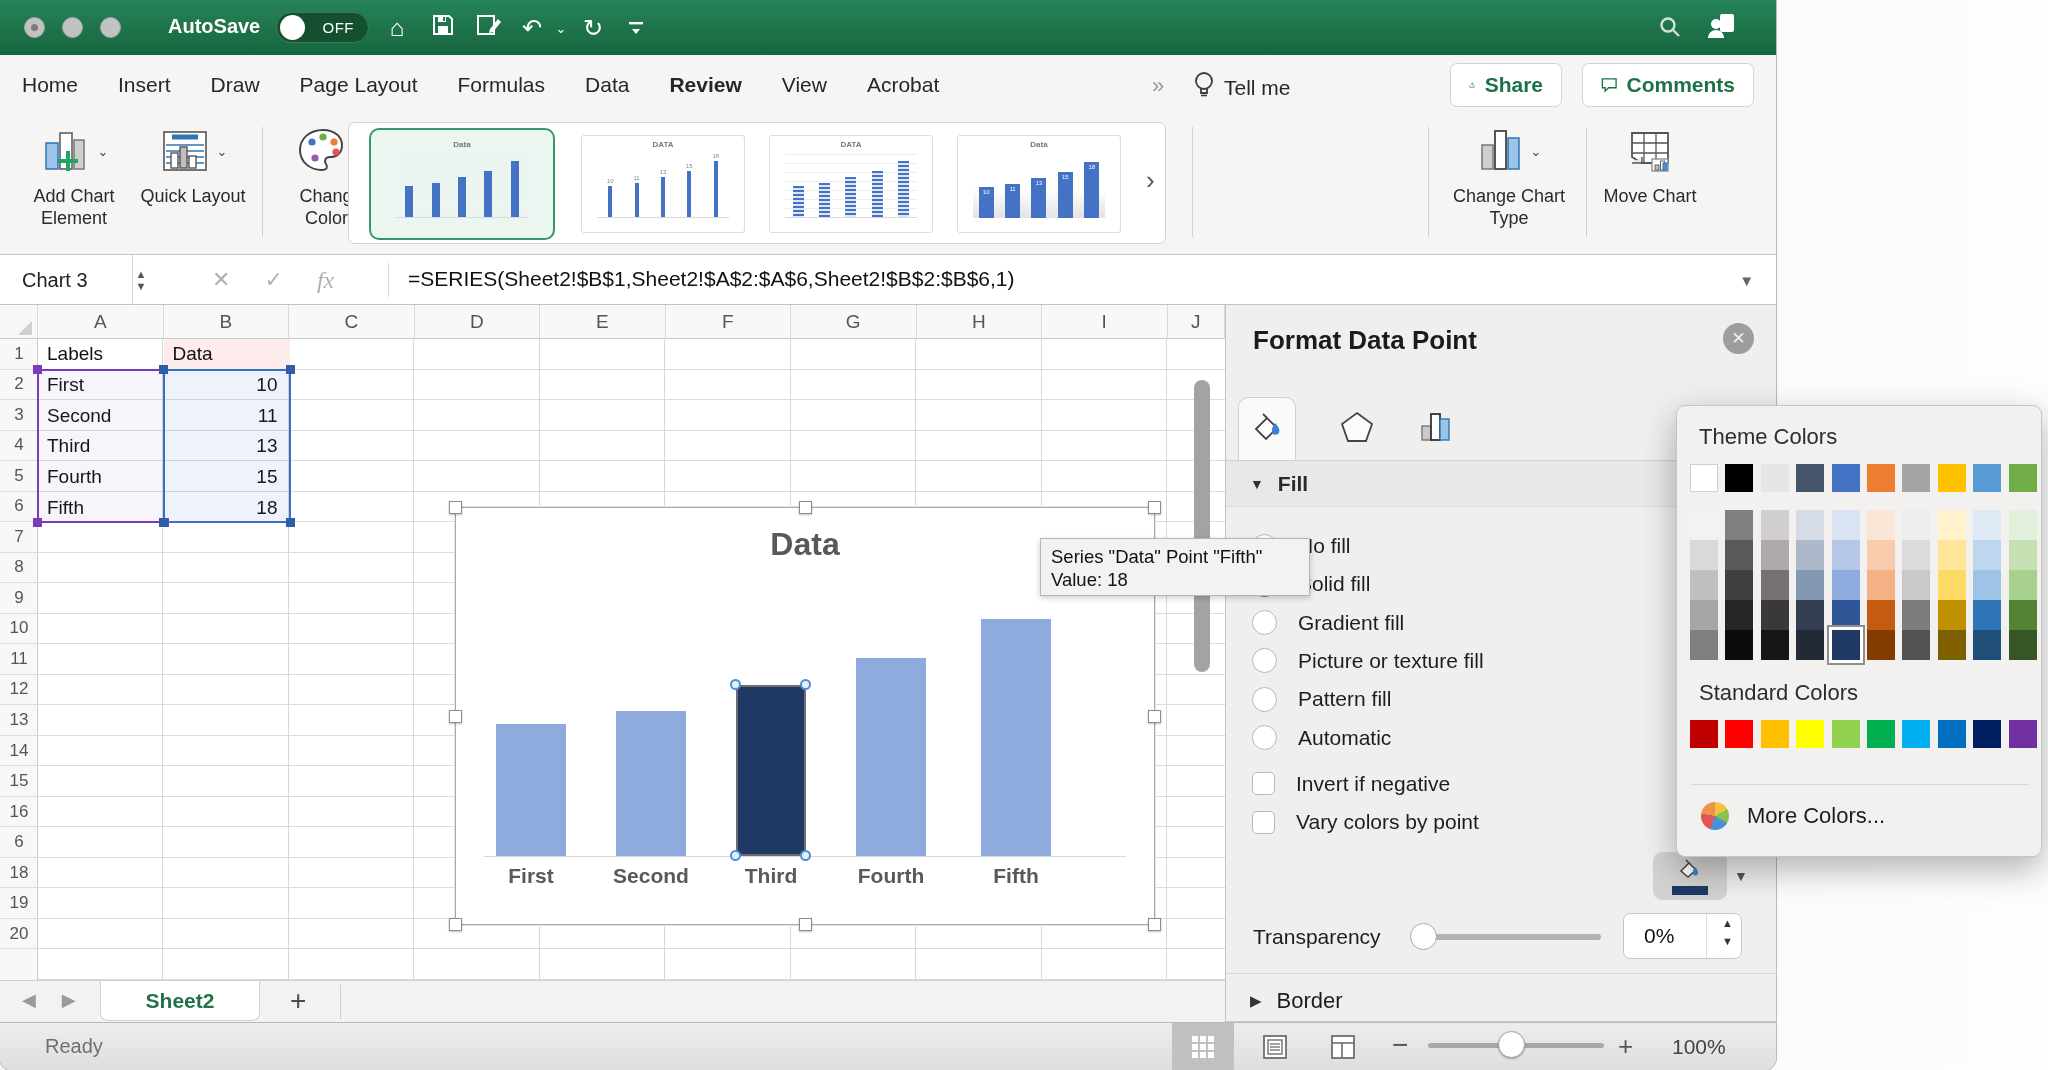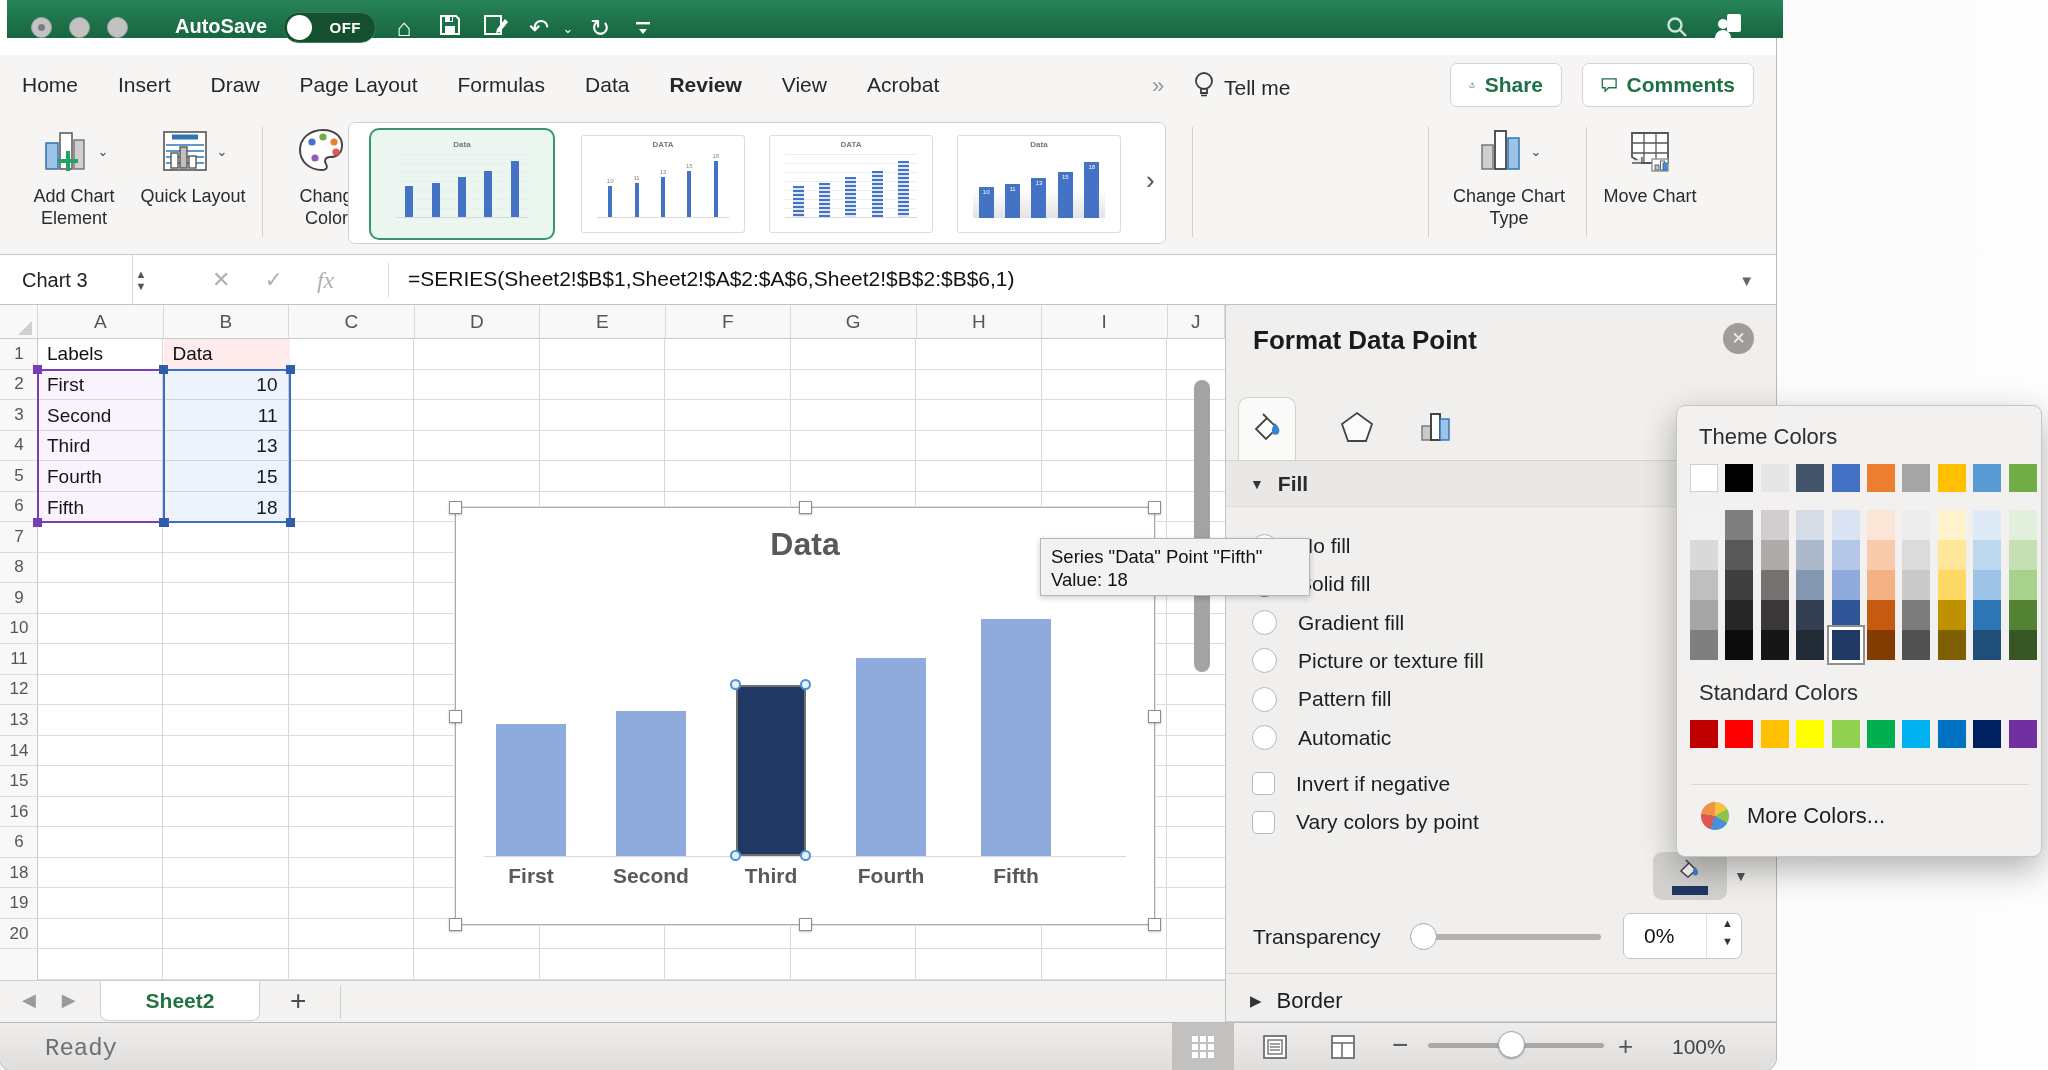--- a/index.html
+++ b/index.html
@@ -1,28 +1,28 @@
 <!DOCTYPE html>
 <html><head>
 <meta charset="utf-8">
 <style>
   * { margin:0; padding:0; box-sizing:border-box; }
   html,body { width:2048px; height:1070px; background:#fbfbfb; font-family:"Liberation Sans","DejaVu Sans",sans-serif; overflow:hidden; }
   .app { position:relative; width:2048px; height:1070px; background:linear-gradient(90deg,#f4f4f4,#fdfdfd); }
   .window { position:absolute; left:0; top:0; width:1776px; height:1070px; background:#fff; box-shadow:0 0 0 1px #b9b9b9; border-radius:0 0 12px 12px; }
 
   
-  .titlebar { position:absolute; left:0; top:0; width:1776px; height:38px; background:linear-gradient(180deg,#27845a 0%,#1e7249 55%,#17673f 100%); color:#fff;margin-left:7px; }
+  .titlebar { position:absolute; left:0; top:0; width:1776px; height:55px; background:linear-gradient(180deg,#27845a 0%,#1e7249 55%,#17673f 100%); color:#fff; }
   .tlight { position:absolute; top:17px; width:21px; height:21px; border-radius:50%; background:#c2c2c2; border:1px solid #a6a6a6; }
   .tl1 { left:24px; } .tl1::after{content:"";position:absolute;left:6px;top:6px;width:7px;height:7px;border-radius:50%;background:#7c7c7c;}
   .tl2 { left:62px; } .tl3 { left:100px; }
   .autosave-label { position:absolute; left:168px; top:15px; font-size:20px; font-weight:700; color:#fff; }
   .toggle { position:absolute; left:276px; top:12px; width:93px; height:31px; border-radius:16px; background:#14502f; border:1px solid #3a7c58; }
   .toggle .knob { position:absolute; left:3px; top:2px; width:25px; height:25px; border-radius:50%; background:#fff; }
-  .toggle .state { position:absolute; right:14px; top:6px; font-size:15px; font-weight:700; color:#fff; letter-spacing:.5px; }
+  .toggle .state { position:absolute; right:14px; top:6px; font-size:15px; font-weight:400; color:#fff; letter-spacing:.5px; }
   .qat { position:absolute; top:10px; height:36px; display:flex; align-items:center; color:#fff; }
   .qat-ico { width:46px; text-align:center; font-size:24px; }
   .doc-title { position:absolute; left:0; right:420px; top:14px; text-align:center; font-size:21px; font-weight:400; color:#fff; }
   .tb-right { position:absolute; right:40px; top:12px; display:flex; gap:24px; align-items:center; }
 
   
   .tabrow { position:absolute; left:0; top:55px; width:1776px; height:60px; background:#f6f5f4; }
   .rtabs { position:absolute; left:22px; top:0; height:60px; display:flex; align-items:center; gap:40px; }
   .rtab { font-size:21px; color:#272727; white-space:nowrap; }
   .rtab.active { font-weight:700; }
@@ -102,21 +102,21 @@
 
   
   .sheetbar { position:absolute; left:0; top:980px; width:1225px; height:42px; background:#f3f2f1; border-top:1px solid #cfcfcf; }
   .sb-arrows { position:absolute; left:22px; top:8px; display:flex; gap:26px; color:#9a9a9a; font-size:18px; }
   .sheettab { position:absolute; left:100px; top:0; width:160px; height:40px; background:#fff; border:1px solid #d2d2d2; border-top:none; border-radius:0 0 8px 8px; display:flex; align-items:center; justify-content:center; font-size:21px; font-weight:700; color:#217346; }
   .addsheet { position:absolute; left:290px; top:4px; font-size:28px; color:#4d4d4d; }
   .sb-div { position:absolute; left:340px; top:4px; width:1px; height:34px; background:#cfcfcf; }
 
   
   .statusbar { position:absolute; left:0; top:1022px; width:1776px; height:48px; background:linear-gradient(180deg,#eeedec,#dfdedd); border-top:1px solid #b9b9b9; border-radius:0 0 12px 12px; }
-  .ready { position:absolute; left:45px; top:12px; font-size:24px; color:#6f6f6f;font-family:Liberation Mono, monospace; }
+  .ready { position:absolute; left:45px; top:12px; font-size:20px; color:#6f6f6f; }
   .viewbtn { position:absolute; top:0; width:62px; height:47px; display:flex; align-items:center; justify-content:center; }
   .viewbtn.active { background:#c2c1c0; }
   .zminus { position:absolute; left:1392px; top:6px; font-size:28px; color:#555; }
   .ztrack { position:absolute; left:1428px; top:1043px; width:176px; height:5px; background:#a9a8a7; border-radius:3px; }
   .zknob { position:absolute; left:1498px; top:1031px; width:27px; height:27px; border-radius:50%; background:#fff; border:1px solid #a5a5a5; box-shadow:0 1px 2px rgba(0,0,0,.3); }
   .zplus { position:absolute; left:1618px; top:8px; font-size:26px; color:#555; }
   .zpct { position:absolute; left:1672px; top:12px; font-size:21px; color:#444; }
 
   
   .panel { position:absolute; left:1225px; top:305px; width:551px; height:717px; background:#f0efed; border-left:1px solid #c3c3c3; }

